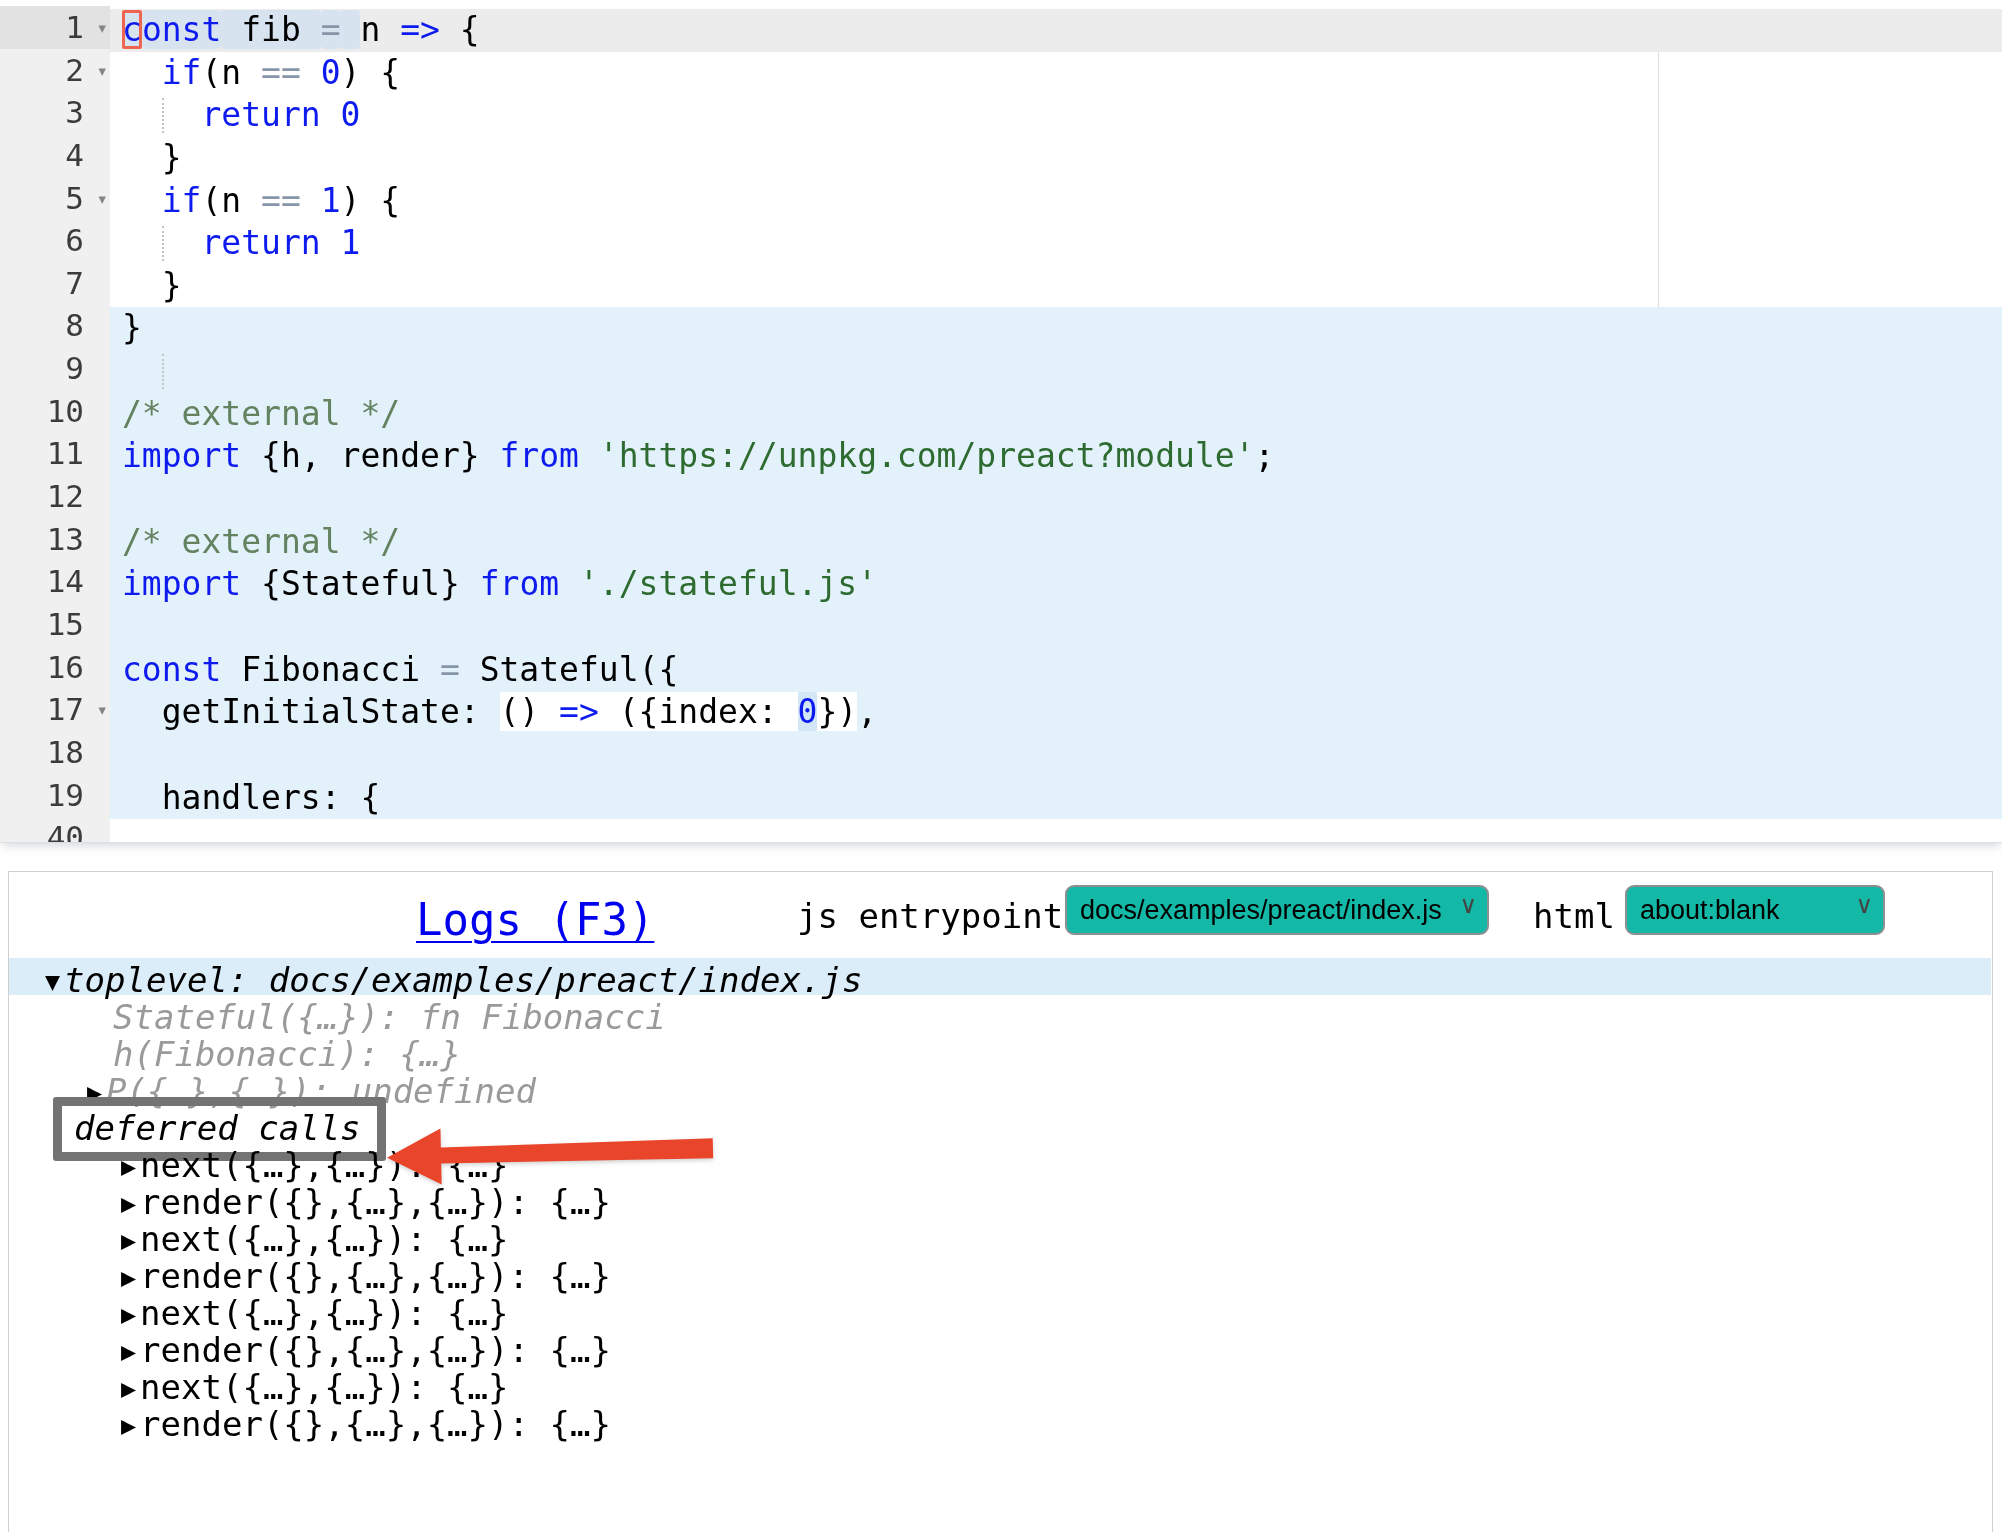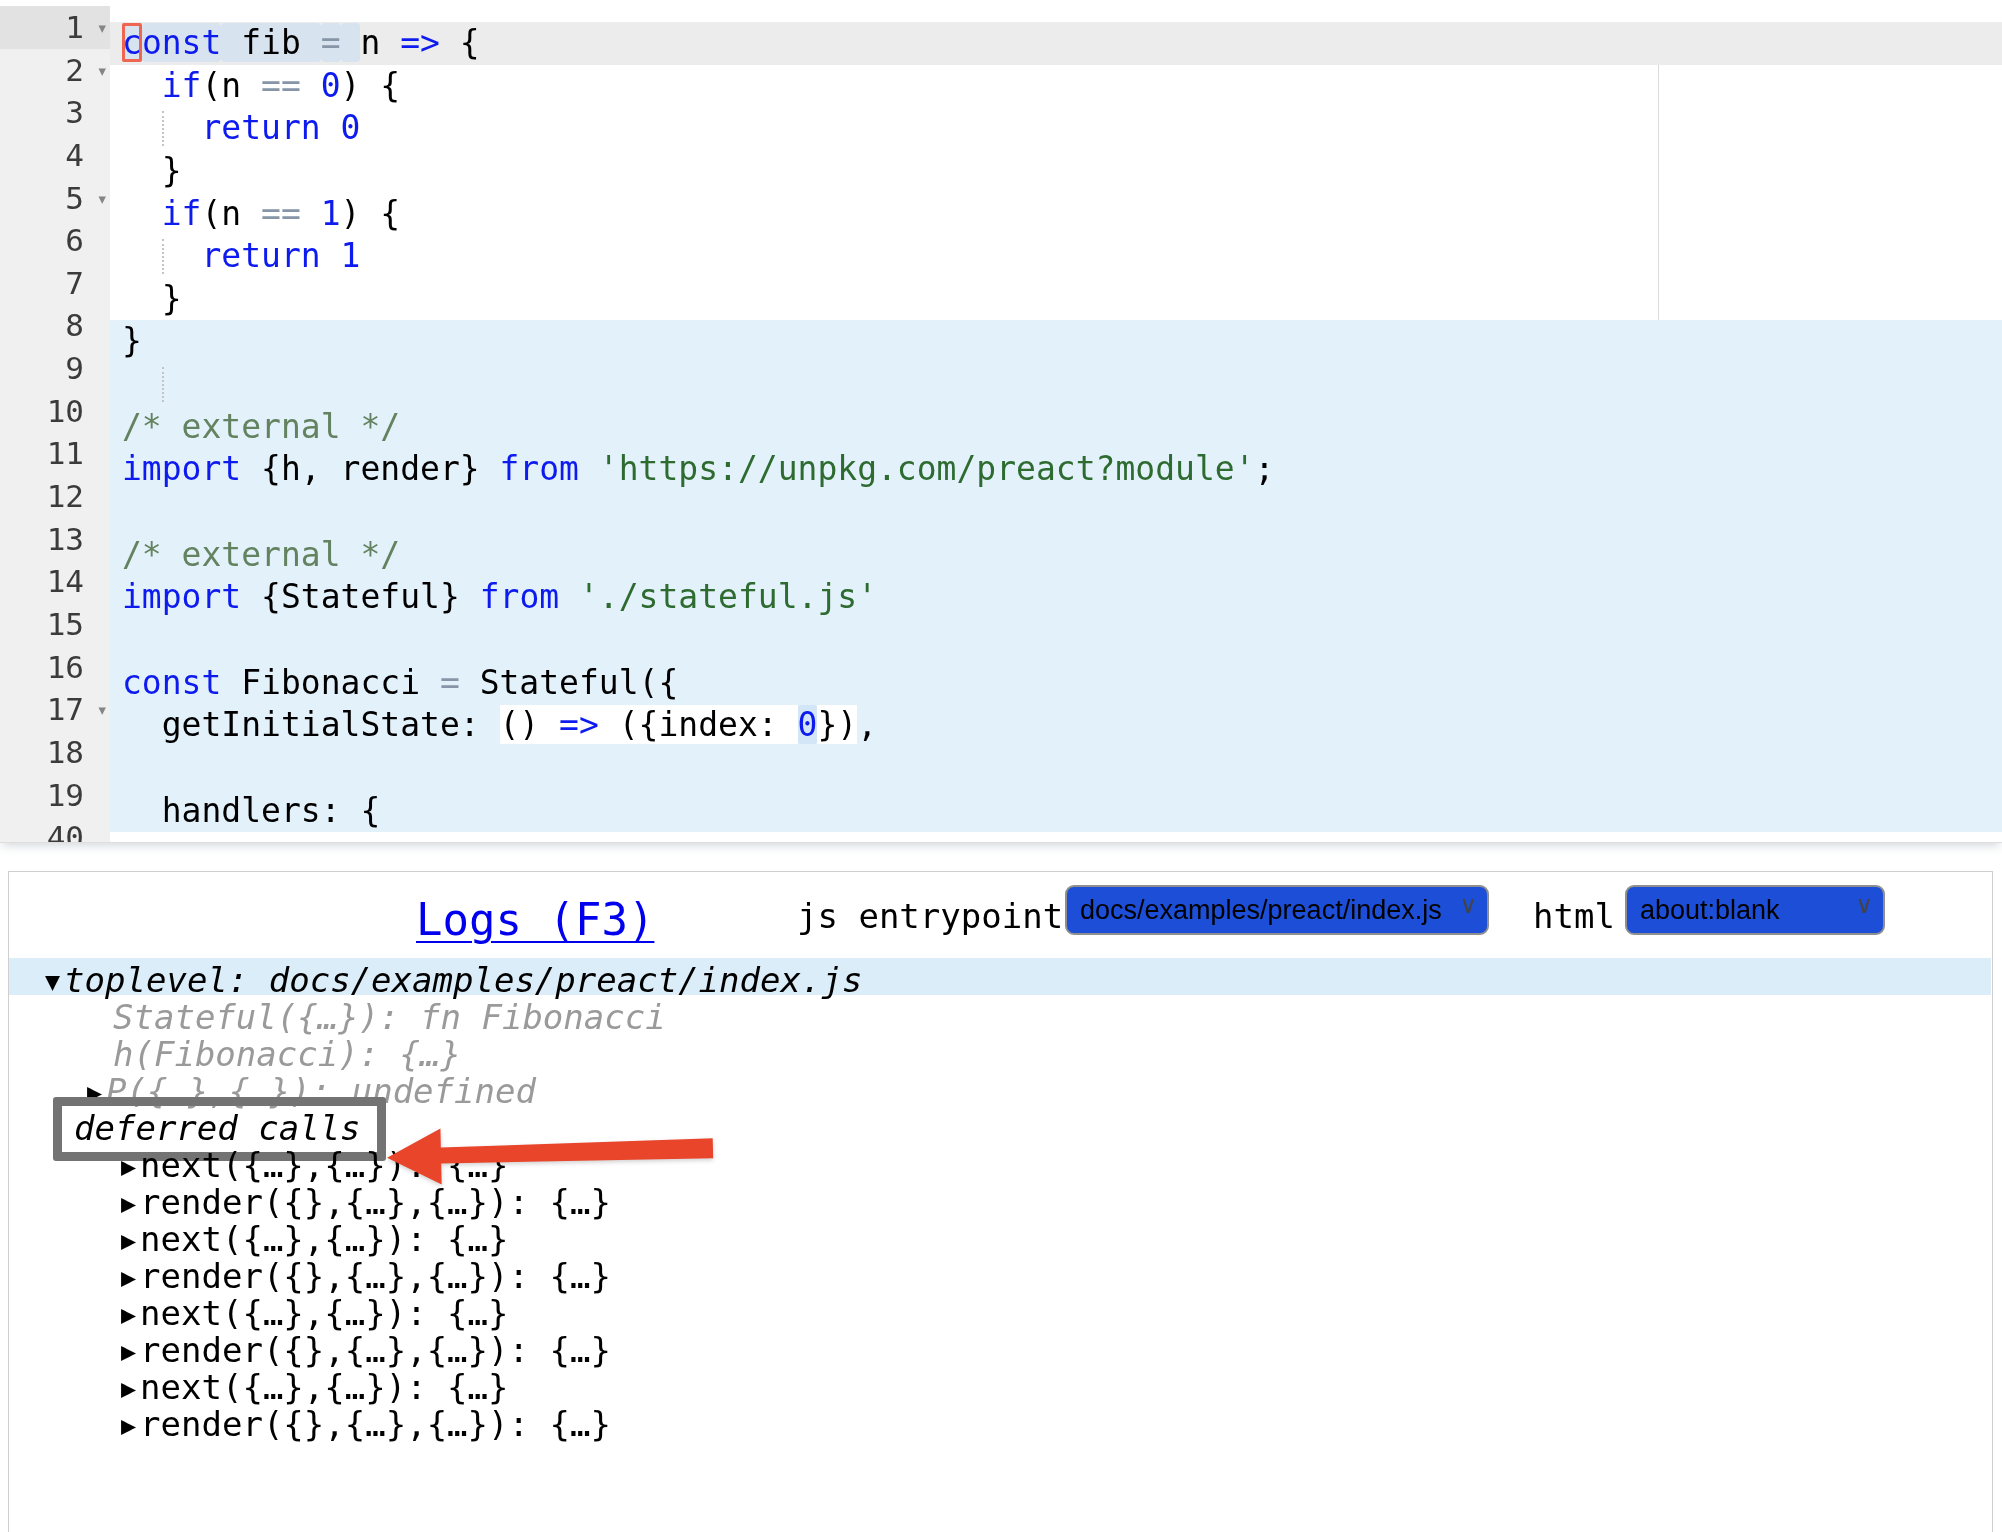--- a/index.html
+++ b/index.html
@@ -7,21 +7,21 @@
           font-family:"DejaVu Sans Mono","Liberation Mono",monospace;}
 
   
   .editor{position:absolute;left:0;top:0;width:2002px;height:842px;overflow:hidden;background:#fff;
           border-bottom:1px solid #dedede;box-shadow:0 5px 9px -2px rgba(70,90,110,.22);}
   .gutter{position:absolute;left:0;top:6px;width:110px;height:836px;background:#f0f0f0;}
   .gutter .gcell{position:relative;height:42.65px;line-height:42.65px;text-align:right;
                  padding-right:26px;box-sizing:border-box;font-size:31px;color:#3b3b3b;}
   .gutter .gcell.active{background:#e2e2e2;}
   .gutter .fold{position:absolute;right:2px;top:0;font-size:19px;color:#858585;line-height:42.65px;}
-  .codearea{position:absolute;left:110px;top:22px;width:1892px;height:836px;}
+  .codearea{position:absolute;left:110px;top:9px;width:1892px;height:836px;}
   .ruler{position:absolute;left:1548px;top:4px;width:1px;height:337px;background:#dcdcdc;z-index:1;}
   .cl{position:relative;height:42.65px;line-height:42.65px;font-size:33px;white-space:pre;
       padding-left:12px;color:#000;z-index:2;}
   .cl.active{background:#ececec;}
   .cl.exec{background:#e3f1fb;}
   .cl .guide{position:absolute;left:52px;top:4px;bottom:4px;border-left:2px dotted #c4c4c4;}
   .kw{color:#0d1bee;} .num{color:#0d1bee;} .op{color:#8795a8;} .str{color:#2e6b30;} .cmt{color:#63825f;}
   .sel{background:#d8e3f0;border-radius:4px;}
   .wb{background:#ffffff;}
   .hl{background:#d2e6f7;border-radius:3px;}
@@ -30,21 +30,21 @@
   
   .panel{position:absolute;left:8px;top:871px;width:1985px;height:690px;background:#fff;
          border:1px solid #cfcfcf;box-sizing:border-box;}
   .tabbox{position:absolute;left:14px;top:9px;height:62px;line-height:62px;padding:0 20px;
           background:#e4f2fc;font-size:34px;}
   .panel a{color:#0000ee;text-decoration:underline;text-underline-offset:6px;text-decoration-thickness:2px;}
   .logslink{position:absolute;left:407px;top:17px;height:62px;line-height:62px;font-size:44px;}
   .hdrlabel{position:absolute;top:13px;height:62px;line-height:62px;font-size:34px;color:#000;}
   .selwrap{position:absolute;top:13px;height:50px;}
   .selwrap select{appearance:none;-webkit-appearance:none;width:100%;height:50px;border:2px solid #8f8f8f;
-          border-radius:9px;background:#1d4ed8;font-family:"Liberation Sans",sans-serif;font-size:27px;
+          border-radius:9px;background:#14b8a6;font-family:"Liberation Sans",sans-serif;font-size:27px;
           color:#000;padding:0 46px 0 13px;box-sizing:border-box;}
   .selwrap .chev{position:absolute;right:12px;top:6px;font-size:24px;color:#444;pointer-events:none;
           font-family:"DejaVu Sans",sans-serif;}
   .tree{position:absolute;left:0;top:86px;right:1px;font-size:34px;}
   .trow{position:relative;height:37px;line-height:44.5px;white-space:pre;color:#000;}
   .trow .arr{font-size:25px;vertical-align:2px;padding-right:4px;color:#000;}
   .t-toplevel{background:#dcedfa;font-style:italic;}
   .t-toplevel .arr{font-style:normal;}
   .t-gray{color:#9a9a9a;font-style:italic;}
   .t-gray .arr{color:#000;font-style:normal;}

